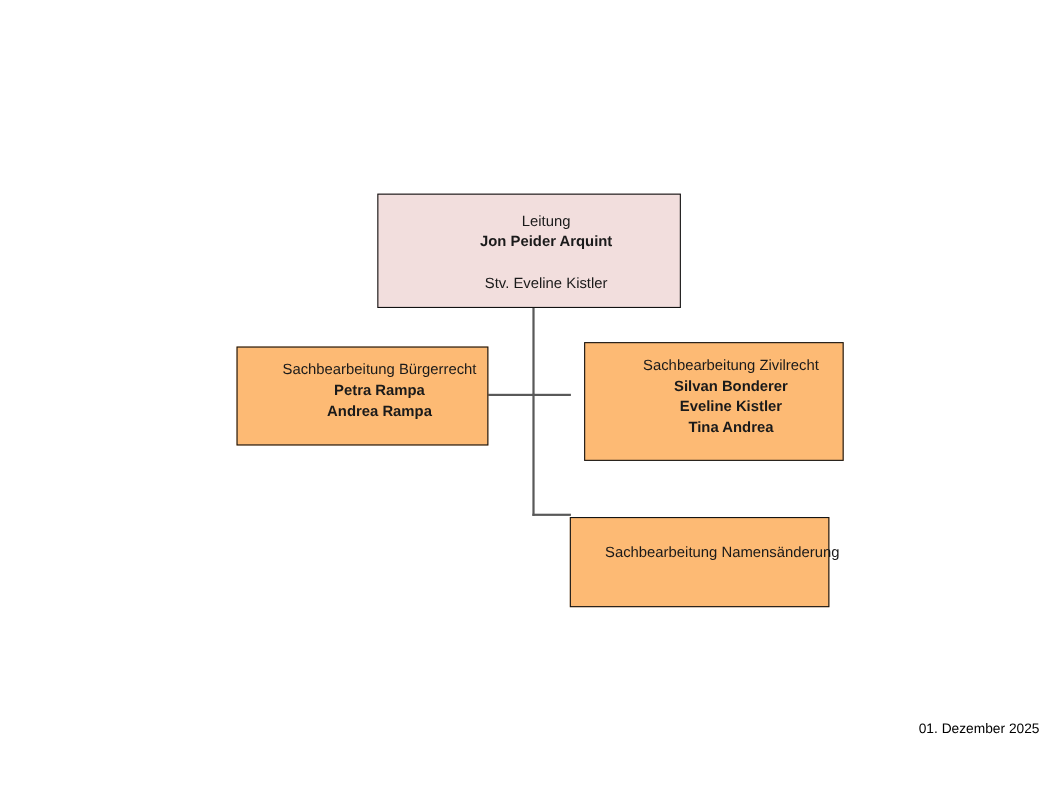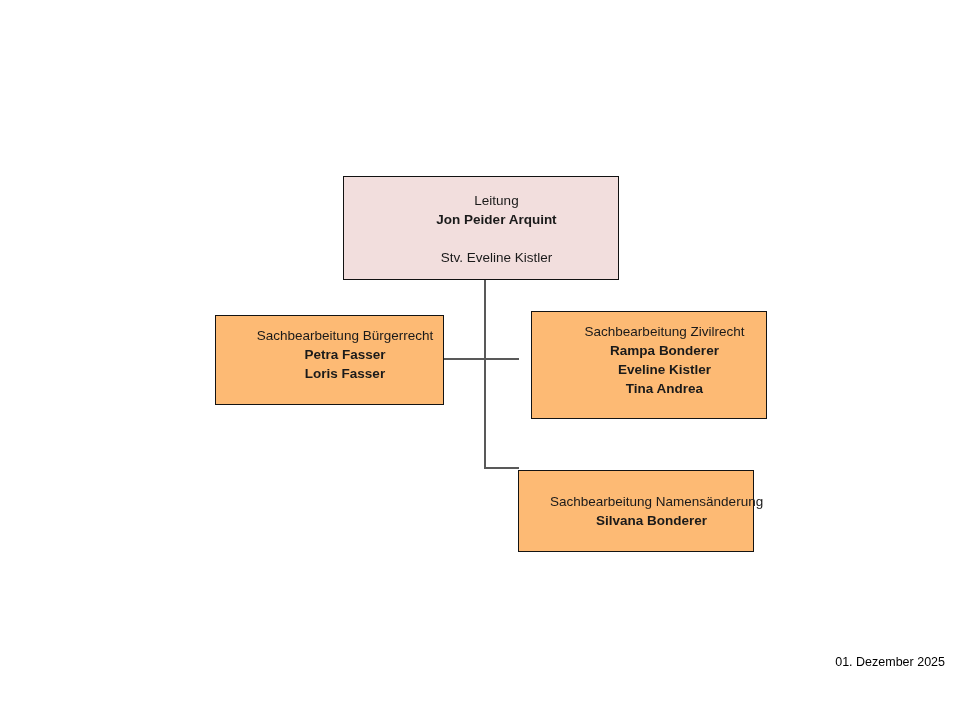--- a/index.html
+++ b/index.html
@@ -139,36 +139,35 @@
       <span class="line">Leitung</span>
       <span class="line bold">Jon Peider Arquint</span>
       <span class="line spacer"></span>
       <span class="line">Stv. Eveline Kistler</span>
     </div>
   </div>
 
   <div class="node node-buergerrecht">
     <div class="node-body">
       <span class="line">Sachbearbeitung Bürgerrecht</span>
-      <span class="line bold">Petra Fasser</span>
-      <span class="line bold">Loris Fasser</span>
+      <span class="line bold">Petra Rampa</span>
+      <span class="line bold">Andrea Rampa</span>
     </div>
   </div>
 
   <div class="node node-zivilrecht">
     <div class="node-body">
       <span class="line">Sachbearbeitung Zivilrecht</span>
-      <span class="line bold">Rampa Bonderer</span>
+      <span class="line bold">Silvan Bonderer</span>
       <span class="line bold">Eveline Kistler</span>
       <span class="line bold">Tina Andrea</span>
     </div>
   </div>
 
   <div class="node node-namensaenderung">
     <div class="node-body">
       <span class="line">Sachbearbeitung Namensänderung</span>
-      <span class="line bold">Silvana Bonderer</span>
     </div>
   </div>
 
   <div class="footer-date">01. Dezember 2025</div>
 
 </div>
 
 </body></html>

